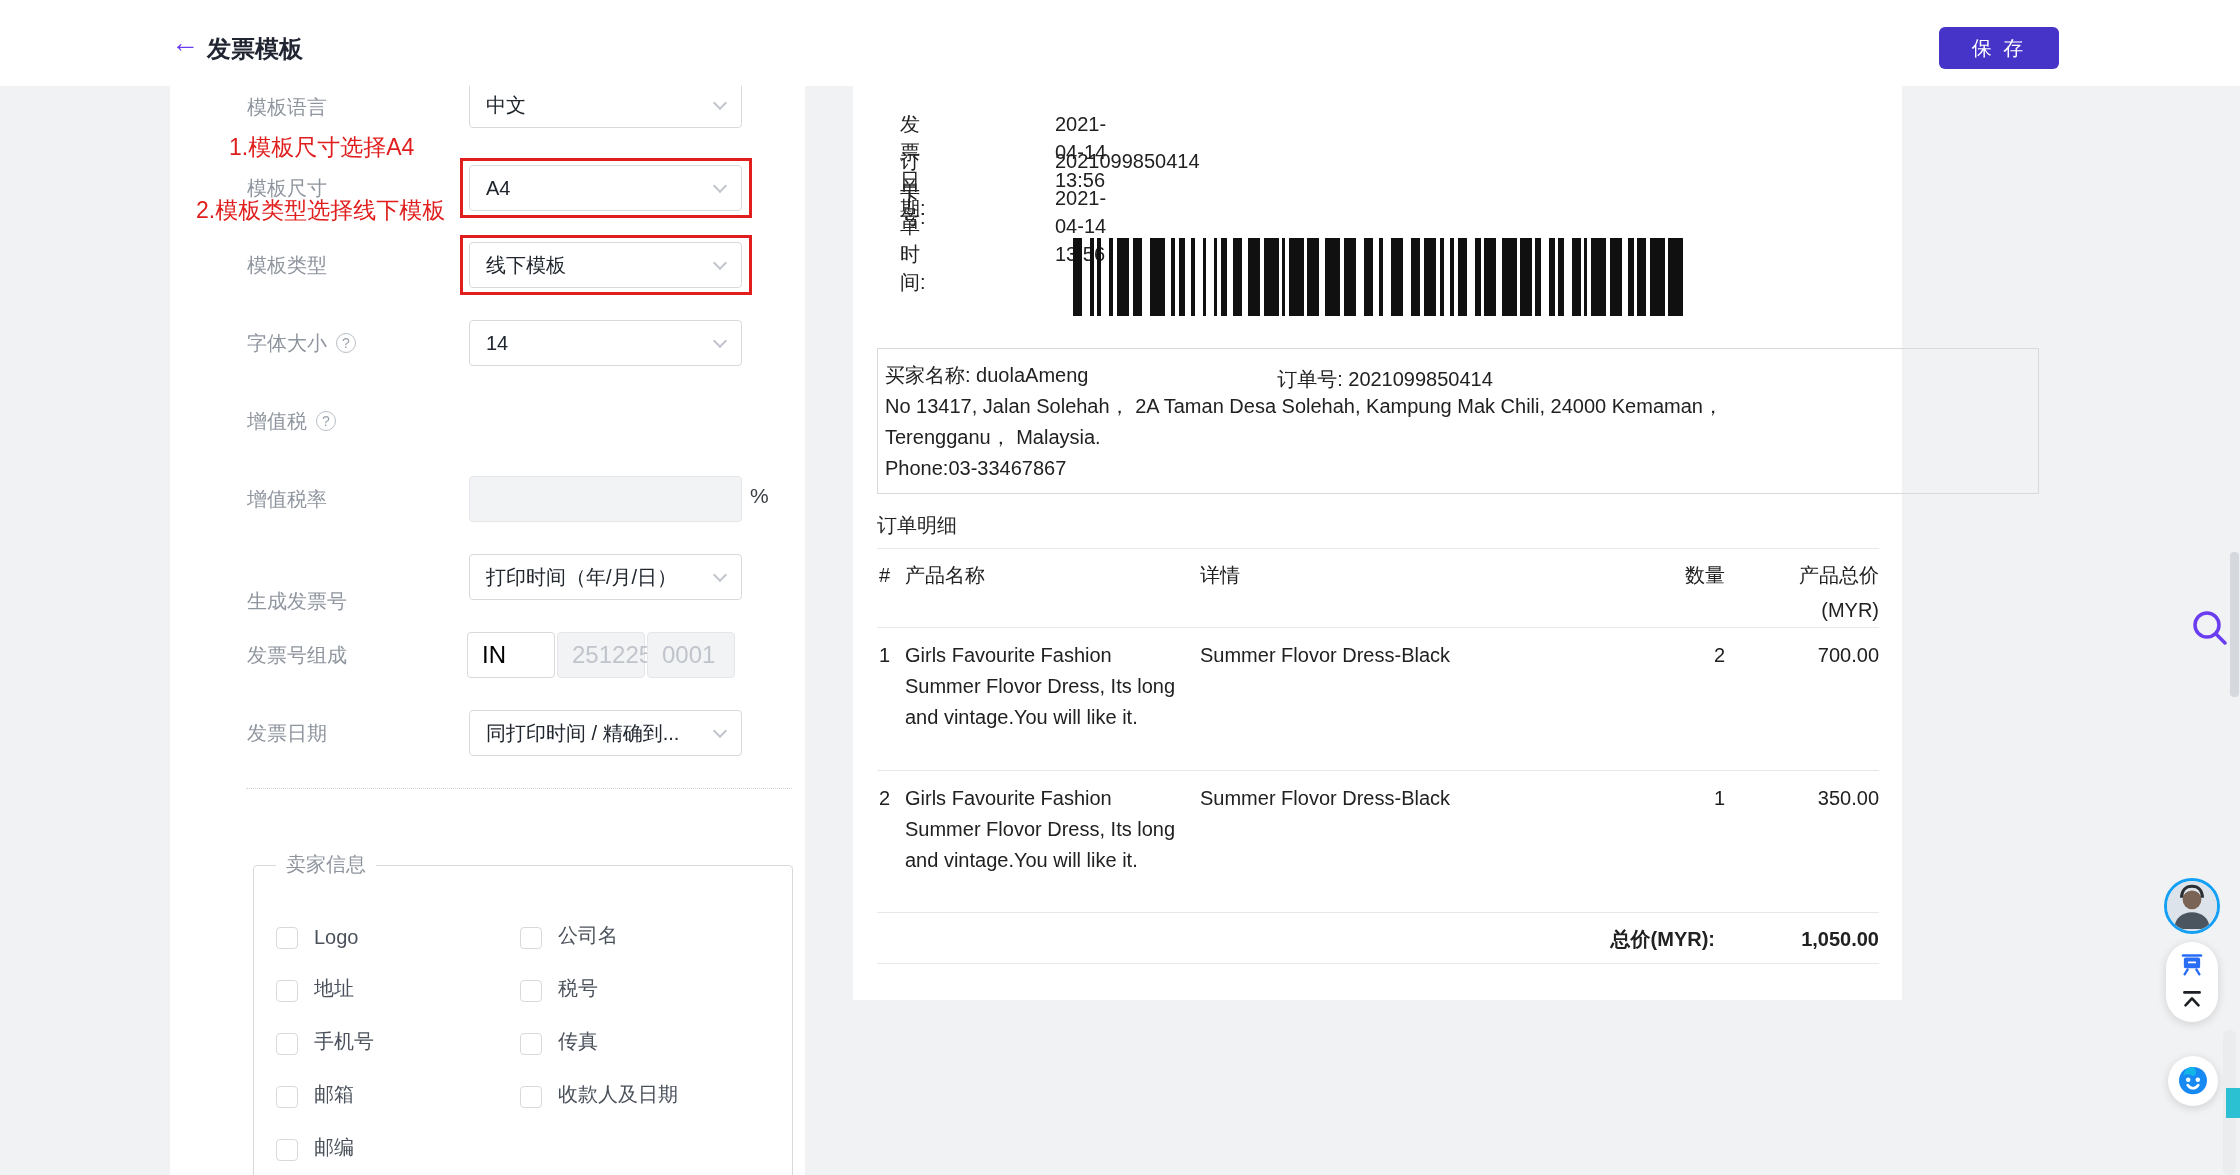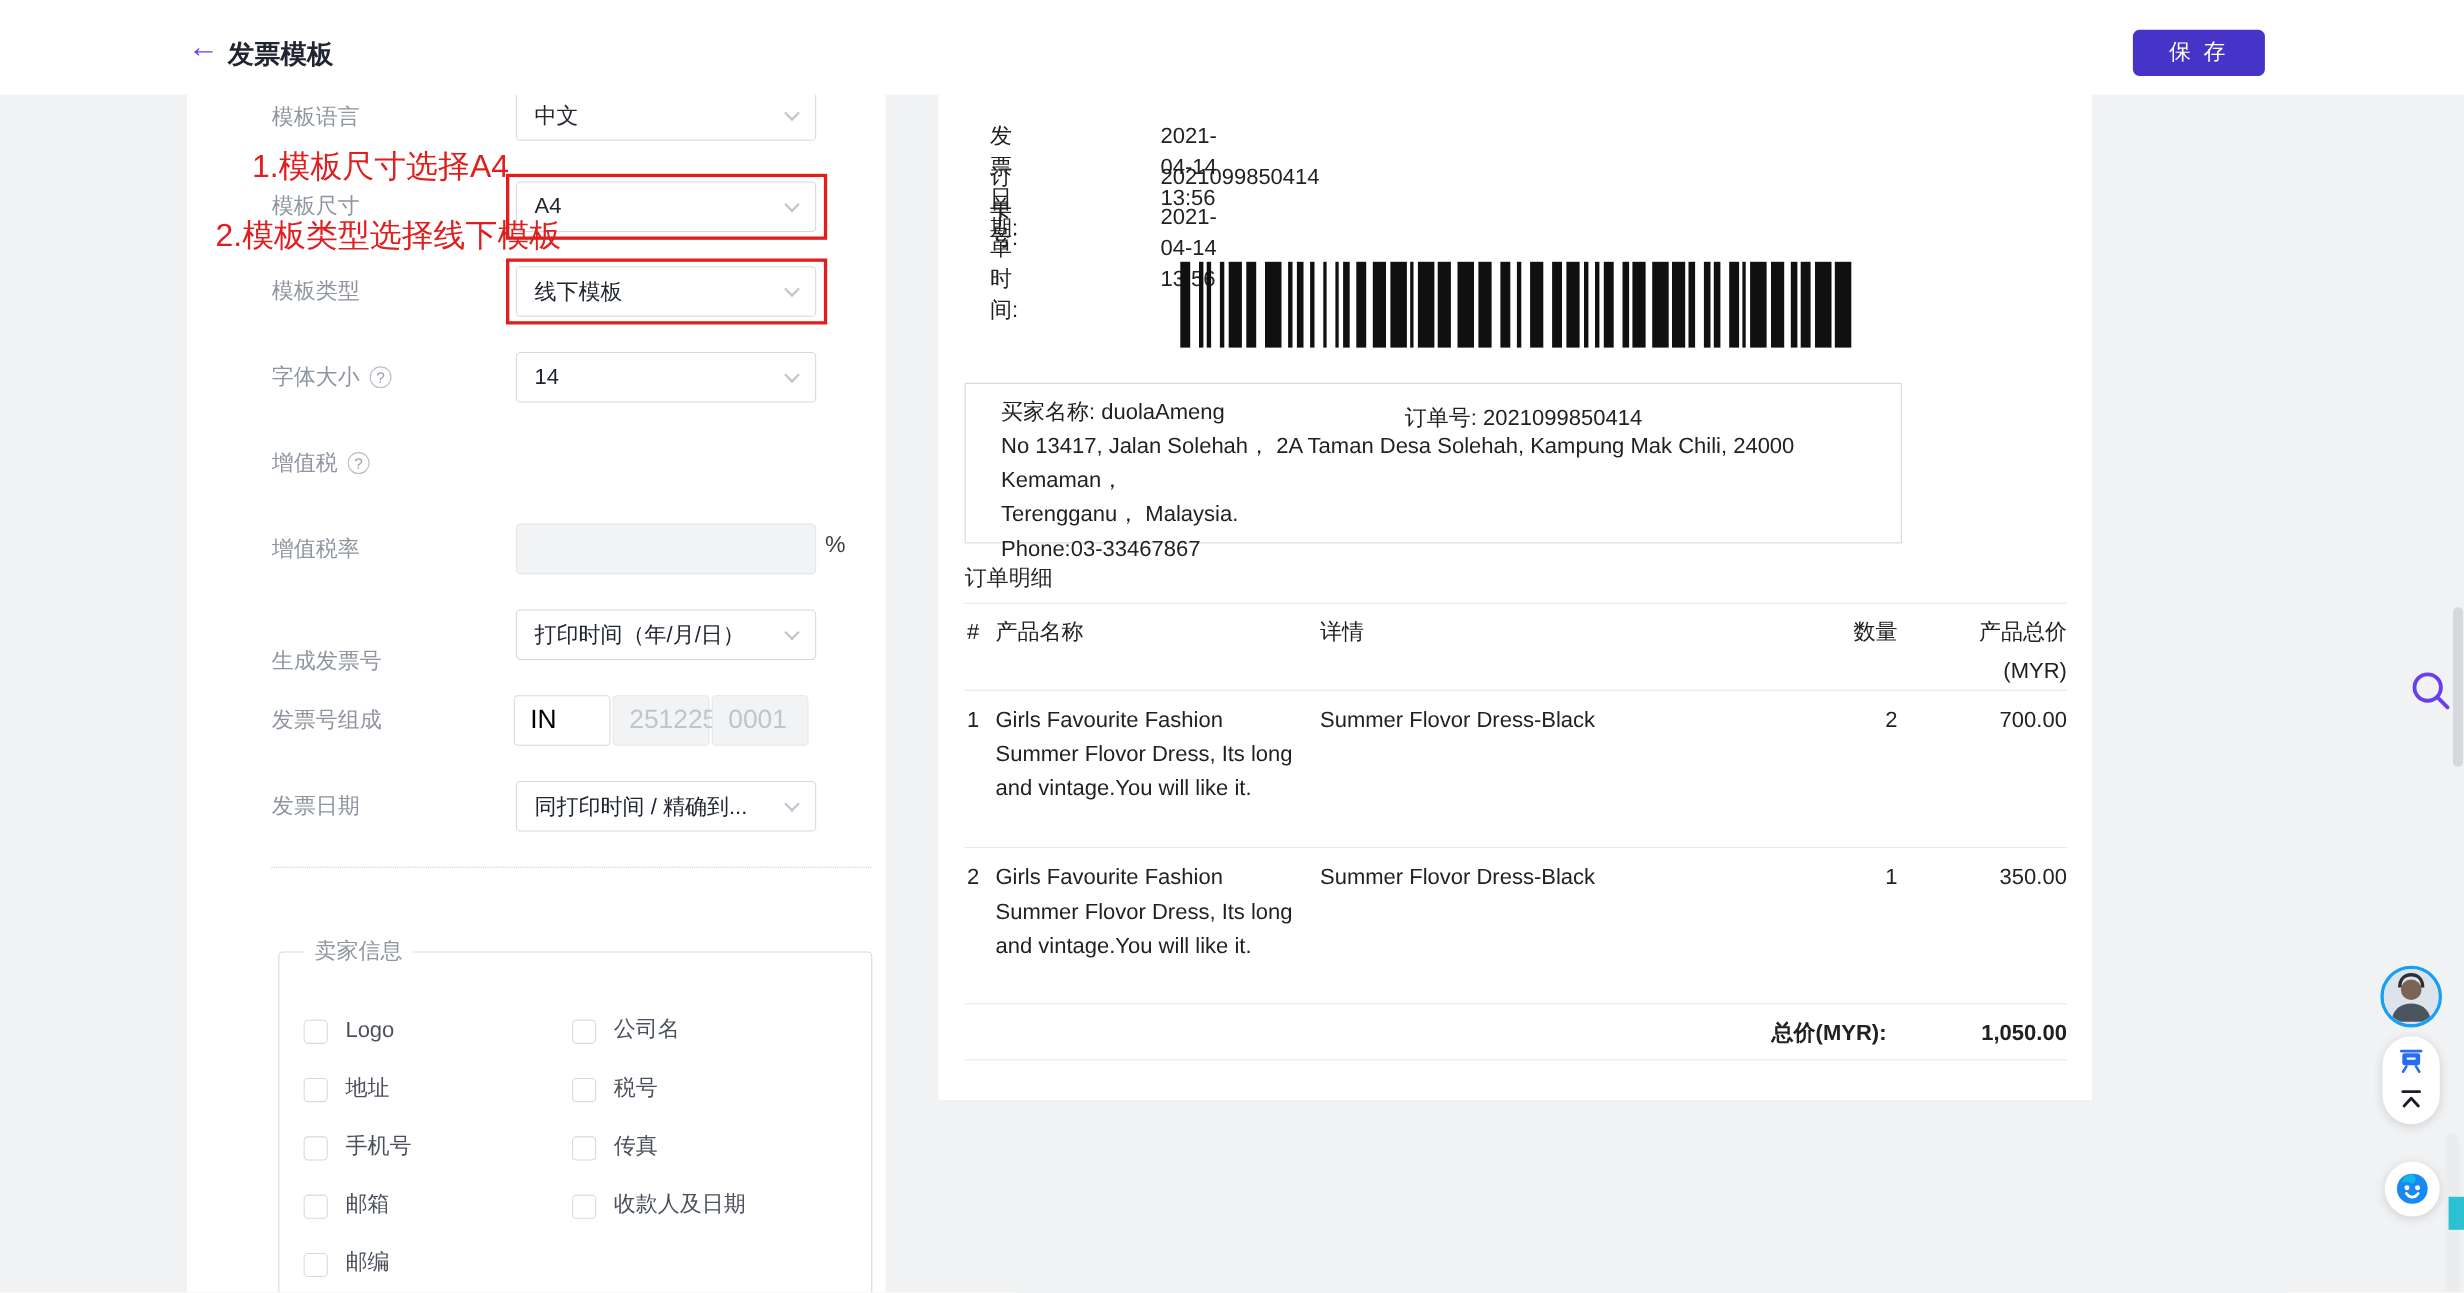--- a/index.html
+++ b/index.html
@@ -20,39 +20,39 @@
           display:inline-flex; align-items:center; justify-content:center; }
   .select, .tbox { position:absolute; left:299px; width:273px; height:46px; background:#fff; border:1px solid #d9d9d9;
           border-radius:4px; font-size:20px; color:#20262e; display:flex; align-items:center; padding:0 38px 0 16px; white-space:nowrap; overflow:hidden; }
   .chev { position:absolute; right:16px; top:50%; width:10px; height:10px; border-right:2px solid #c0c4cc;
           border-bottom:2px solid #c0c4cc; transform:translateY(-70%) rotate(45deg); }
   .disabled { background:#f2f3f5; border-color:#e4e6e9; color:#c0c4cc; }
   .part { position:absolute; width:88px; height:46px; border:1px solid #d9d9d9; border-radius:4px; font-size:24px;
           display:flex; align-items:center; padding:0 14px; }
   .part.gray { background:#f2f3f5; border-color:#e4e6e9; color:#c0c4cc; }
   .suffix { position:absolute; left:580px; top:398px; font-size:21px; color:#3a3f46; }
-  .annotation { position:absolute; font-size:29px; color:#e01e1e; white-space:nowrap; z-index:12; }
+  .annotation { position:absolute; font-size:23px; color:#e01e1e; white-space:nowrap; z-index:12; }
   .hl-box { position:absolute; left:290px; width:292px; height:60px; border:3px solid #e01e1e; z-index:11; }
   .divider { position:absolute; left:76px; top:702px; width:546px; border-top:1px dotted #cfd3d8; }
   .fieldset { position:absolute; left:83px; top:779px; width:540px; height:396px; border:1px solid #d9d9d9; border-radius:4px; }
   .legend { position:absolute; left:22px; top:-15px; background:#fff; padding:0 10px; font-size:20px; color:#8f959e; }
   .cb-item { position:absolute; height:30px; display:flex; align-items:flex-end; gap:16px; cursor:pointer; }
   .cb { width:22px; height:22px; border:1px solid #d9d9d9; border-radius:4px; background:#fff; flex:none; }
   .cb-label { font-size:20px; color:#4a515b; white-space:nowrap; }
 
   
   .card { position:absolute; left:853px; top:86px; width:1049px; height:914px; background:#fff; color:#212121; }
   .meta-row { position:absolute; height:28px; line-height:28px; font-size:20px; }
   .meta-label { position:absolute; left:47px; }
   .meta-value { position:absolute; left:202px; }
   .barcode { position:absolute; left:220px; top:152px; width:624px; height:78px; }
   .barcode i { position:absolute; top:0; bottom:0; background:#101010; }
   .bc-caption { position:absolute; left:220px; top:236px; width:624px; text-align:center; font-size:20px;margin-top:44px; }
-  .buyer-box { position:absolute; left:24px; top:262px; width:852px; height:146px; border:1px solid #d9d9d9;
-               padding:11px 32px; font-size:20px; line-height:31px; }
+  .buyer-box { position:absolute; left:24px; top:262px; width:1162px; height:146px; border:1px solid #d9d9d9;
+               padding:11px 7px; font-size:20px; line-height:31px; }
   .odr-title { position:absolute; left:24px; top:426px; font-size:20px; color:#262626; }
   .table { position:absolute; left:24px; top:462px; width:1002px; height:416px; font-size:20px; }
   .hline { position:absolute; left:0; right:0; height:1px; background:#e8e8e8; }
   .cell { position:absolute; line-height:31px; }
   .r { text-align:right; }
   .bold { font-weight:bold; }
 
   
   .search-w { position:absolute; left:2188px; top:606px; width:44px; height:44px; cursor:pointer; }
   .avatar { position:absolute; left:2164px; top:878px; width:56px; height:56px; border-radius:50%;

